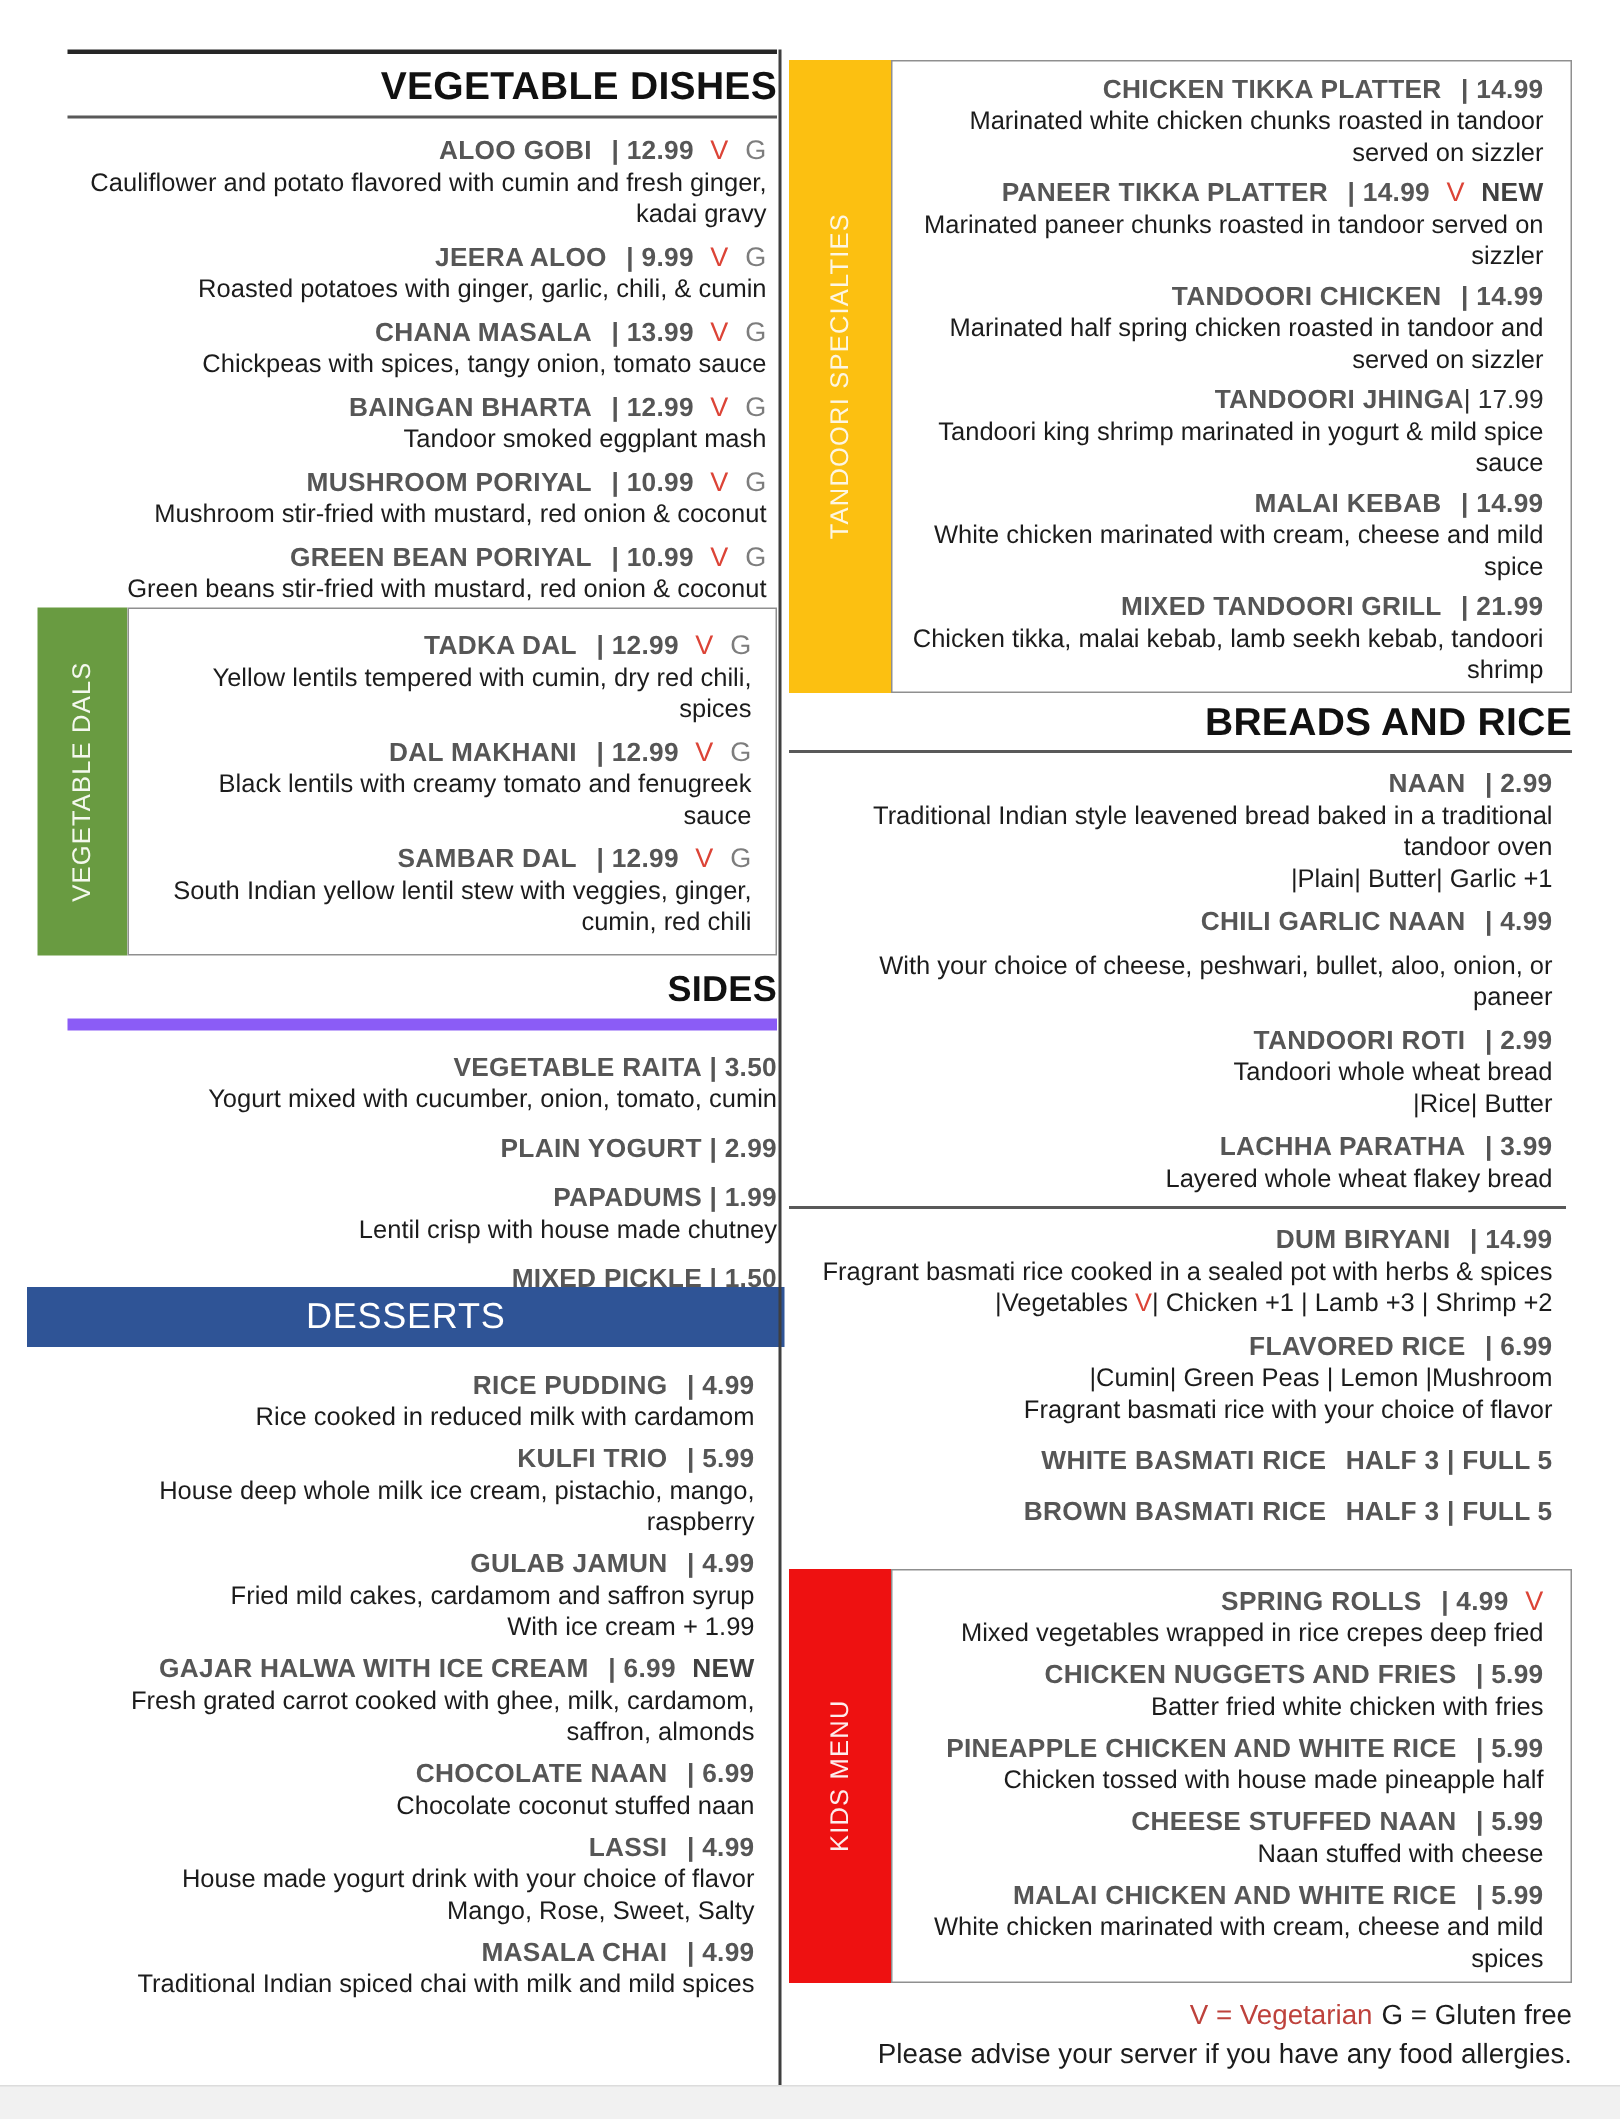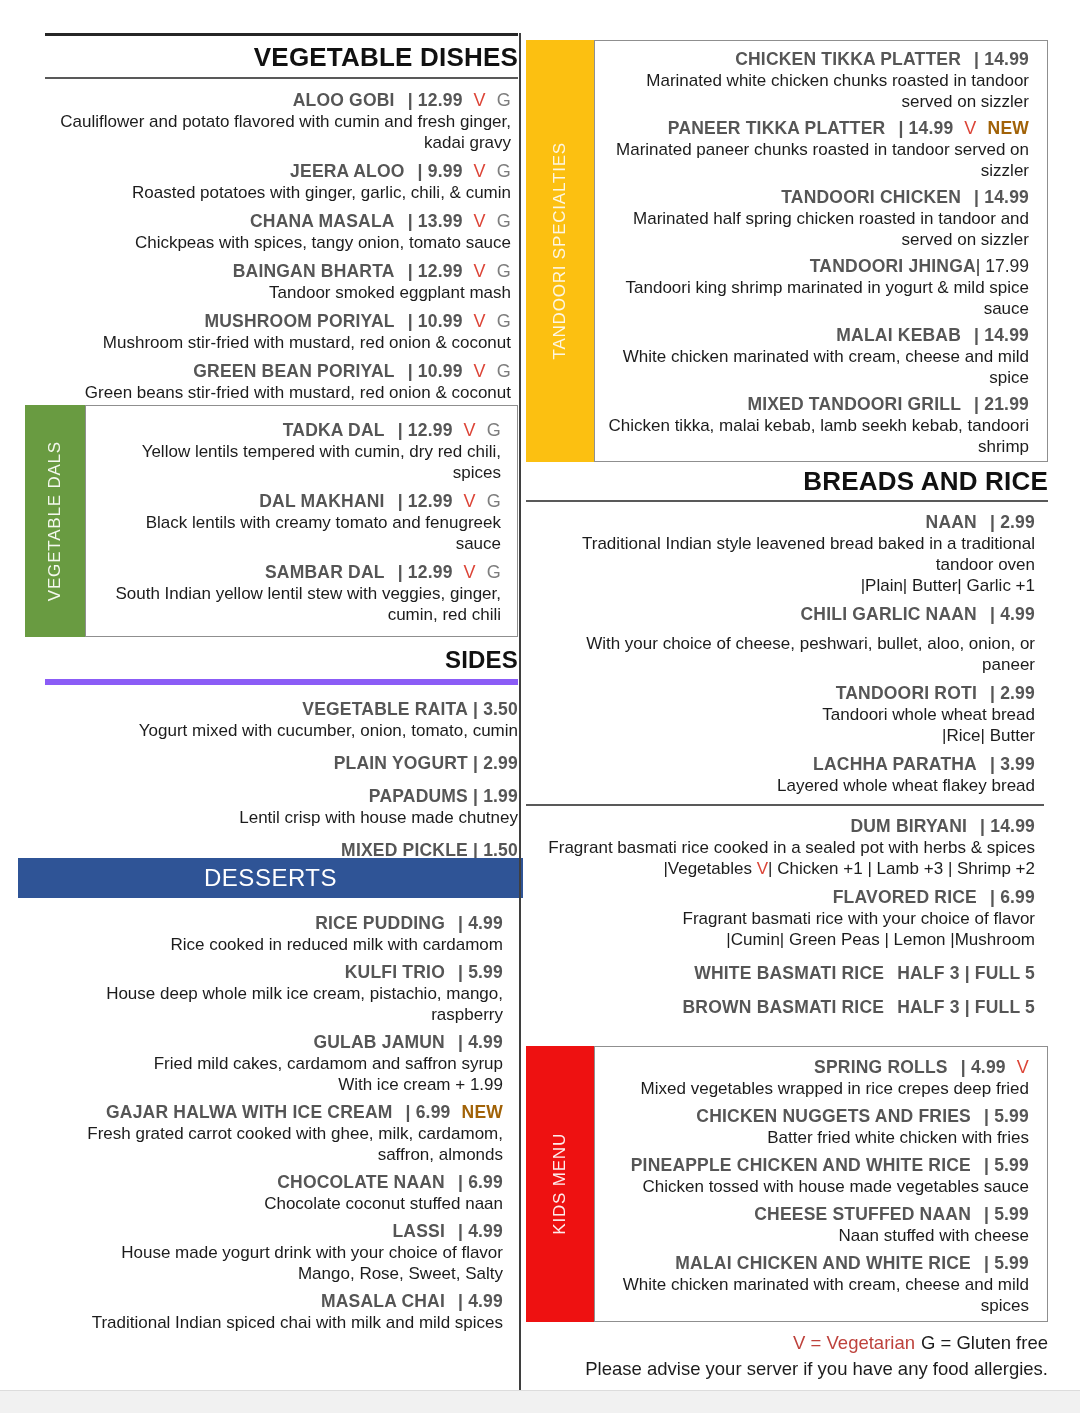--- a/index.html
+++ b/index.html
@@ -10,21 +10,21 @@
   .item{margin-bottom:8px;}
   .item-head{font-weight:bold;color:#565656;font-size:17.5px;line-height:21px;letter-spacing:.2px;}
   .item-name{color:#565656;}
   .item-price{margin-left:13px;}
   .item-price.tight{margin-left:5px;}
   .item-price.none{margin-left:0;}
   .item-price.light{font-weight:400;color:#2b2b2b;letter-spacing:0;}
   .mark{margin-left:11px;font-weight:400;font-size:18px;}
   .mark-v{color:#DC4437;}
   .mark-g{color:#7D7D7D;}
-  .mark-new{color:#a16207;font-weight:bold;font-size:17.5px;}
+  .mark-new{color:#404040;font-weight:bold;font-size:17.5px;}
   .item-desc{font-size:17px;line-height:21px;color:#1c1c1c;font-weight:400;letter-spacing:0;}
   .v-inline{color:#DC4437;}
   .extra-gap{margin-top:13px;}
 
   
   .sec-title{font-weight:bold;color:#111;font-size:26px;line-height:30px;letter-spacing:.2px;margin:0;}
 
   
   .col-left{position:absolute;left:45px;top:33px;width:473px;}
   .headline{border-top:3px solid #262626;padding:6px 0 5px 8px;border-bottom:2px solid #595959;}
@@ -32,21 +32,21 @@
 
   .dals-block{position:absolute;left:25px;top:405px;width:493px;height:232px;display:flex;}
   .side-bar{width:60px;display:flex;align-items:center;justify-content:center;flex:none;}
   .side-bar span{writing-mode:vertical-rl;transform:rotate(180deg);color:#f4f8ee;
                  font-size:17px;letter-spacing:.8px;white-space:nowrap;}
   .bar-green{background:#699B41;}
   .side-box{flex:1;border:1px solid #8f8f8f;background:#fff;box-sizing:border-box;}
   .dals-box{padding:14px 16px 0 14px;}
 
   .sides-section{position:absolute;left:45px;top:643px;width:473px;}
-  .sides-head{padding:2px 0 4px 20px;border-bottom:6px solid #8b5cf6;}
+  .sides-head{padding:2px 0 4px 20px;border-bottom:8px solid #8b5cf6;}
   .sides-head .sec-title{font-size:24px;}
   .sides-items{padding:14px 0 0 8px;}
   .sides-items .item{margin-bottom:12px;}
 
   .banner{position:absolute;left:18px;top:858px;width:505px;height:40px;background:#2F5496;
           color:#fff;display:flex;align-items:center;justify-content:center;
           font-size:24px;letter-spacing:.5px;}
   .desserts-items{position:absolute;left:53px;top:913px;width:450px;}
   .desserts-items .item{margin-bottom:7px;}
 
@@ -258,22 +258,22 @@
       </div>
     <hr class="breads-hr">
     <div class="breads-items" style="padding-top:0;">
         <div class="item">
           <div class="item-head"><span class="item-name">DUM BIRYANI</span><span class="item-price">| 14.99</span></div>
           <div class="item-desc">Fragrant basmati rice cooked in a sealed pot with herbs &amp; spices</div>
           <div class="item-desc">|Vegetables <span class="v-inline">V</span>| Chicken +1 | Lamb +3 | Shrimp +2</div>
         </div>
         <div class="item">
           <div class="item-head"><span class="item-name">FLAVORED RICE</span><span class="item-price">| 6.99</span></div>
+          <div class="item-desc">|Cumin| Green Peas | Lemon |Mushroom</div>
           <div class="item-desc">Fragrant basmati rice with your choice of flavor</div>
-          <div class="item-desc">|Cumin| Green Peas | Lemon |Mushroom</div>
         </div>
         <div class="item extra-gap">
           <div class="item-head"><span class="item-name">WHITE BASMATI RICE</span><span class="item-price">HALF 3 | FULL 5</span></div>
         </div>
         <div class="item extra-gap">
           <div class="item-head"><span class="item-name">BROWN BASMATI RICE</span><span class="item-price">HALF 3 | FULL 5</span></div>
         </div>
       </div>
   </div>
 
@@ -285,21 +285,21 @@
         <div class="item">
           <div class="item-head"><span class="item-name">SPRING ROLLS</span><span class="item-price">| 4.99</span><span class="mark mark-v">V</span></div>
           <div class="item-desc">Mixed vegetables wrapped in rice crepes deep fried</div>
         </div>
         <div class="item">
           <div class="item-head"><span class="item-name">CHICKEN NUGGETS AND FRIES</span><span class="item-price">| 5.99</span></div>
           <div class="item-desc">Batter fried white chicken with fries</div>
         </div>
         <div class="item">
           <div class="item-head"><span class="item-name">PINEAPPLE CHICKEN AND WHITE RICE</span><span class="item-price">| 5.99</span></div>
-          <div class="item-desc">Chicken tossed with house made vegetables sauce</div>
+          <div class="item-desc">Chicken tossed with house made pineapple half</div>
         </div>
         <div class="item">
           <div class="item-head"><span class="item-name">CHEESE STUFFED NAAN</span><span class="item-price">| 5.99</span></div>
           <div class="item-desc">Naan stuffed with cheese</div>
         </div>
         <div class="item">
           <div class="item-head"><span class="item-name">MALAI CHICKEN AND WHITE RICE</span><span class="item-price">| 5.99</span></div>
           <div class="item-desc">White chicken marinated with cream, cheese and mild spices</div>
         </div>
       </div>

